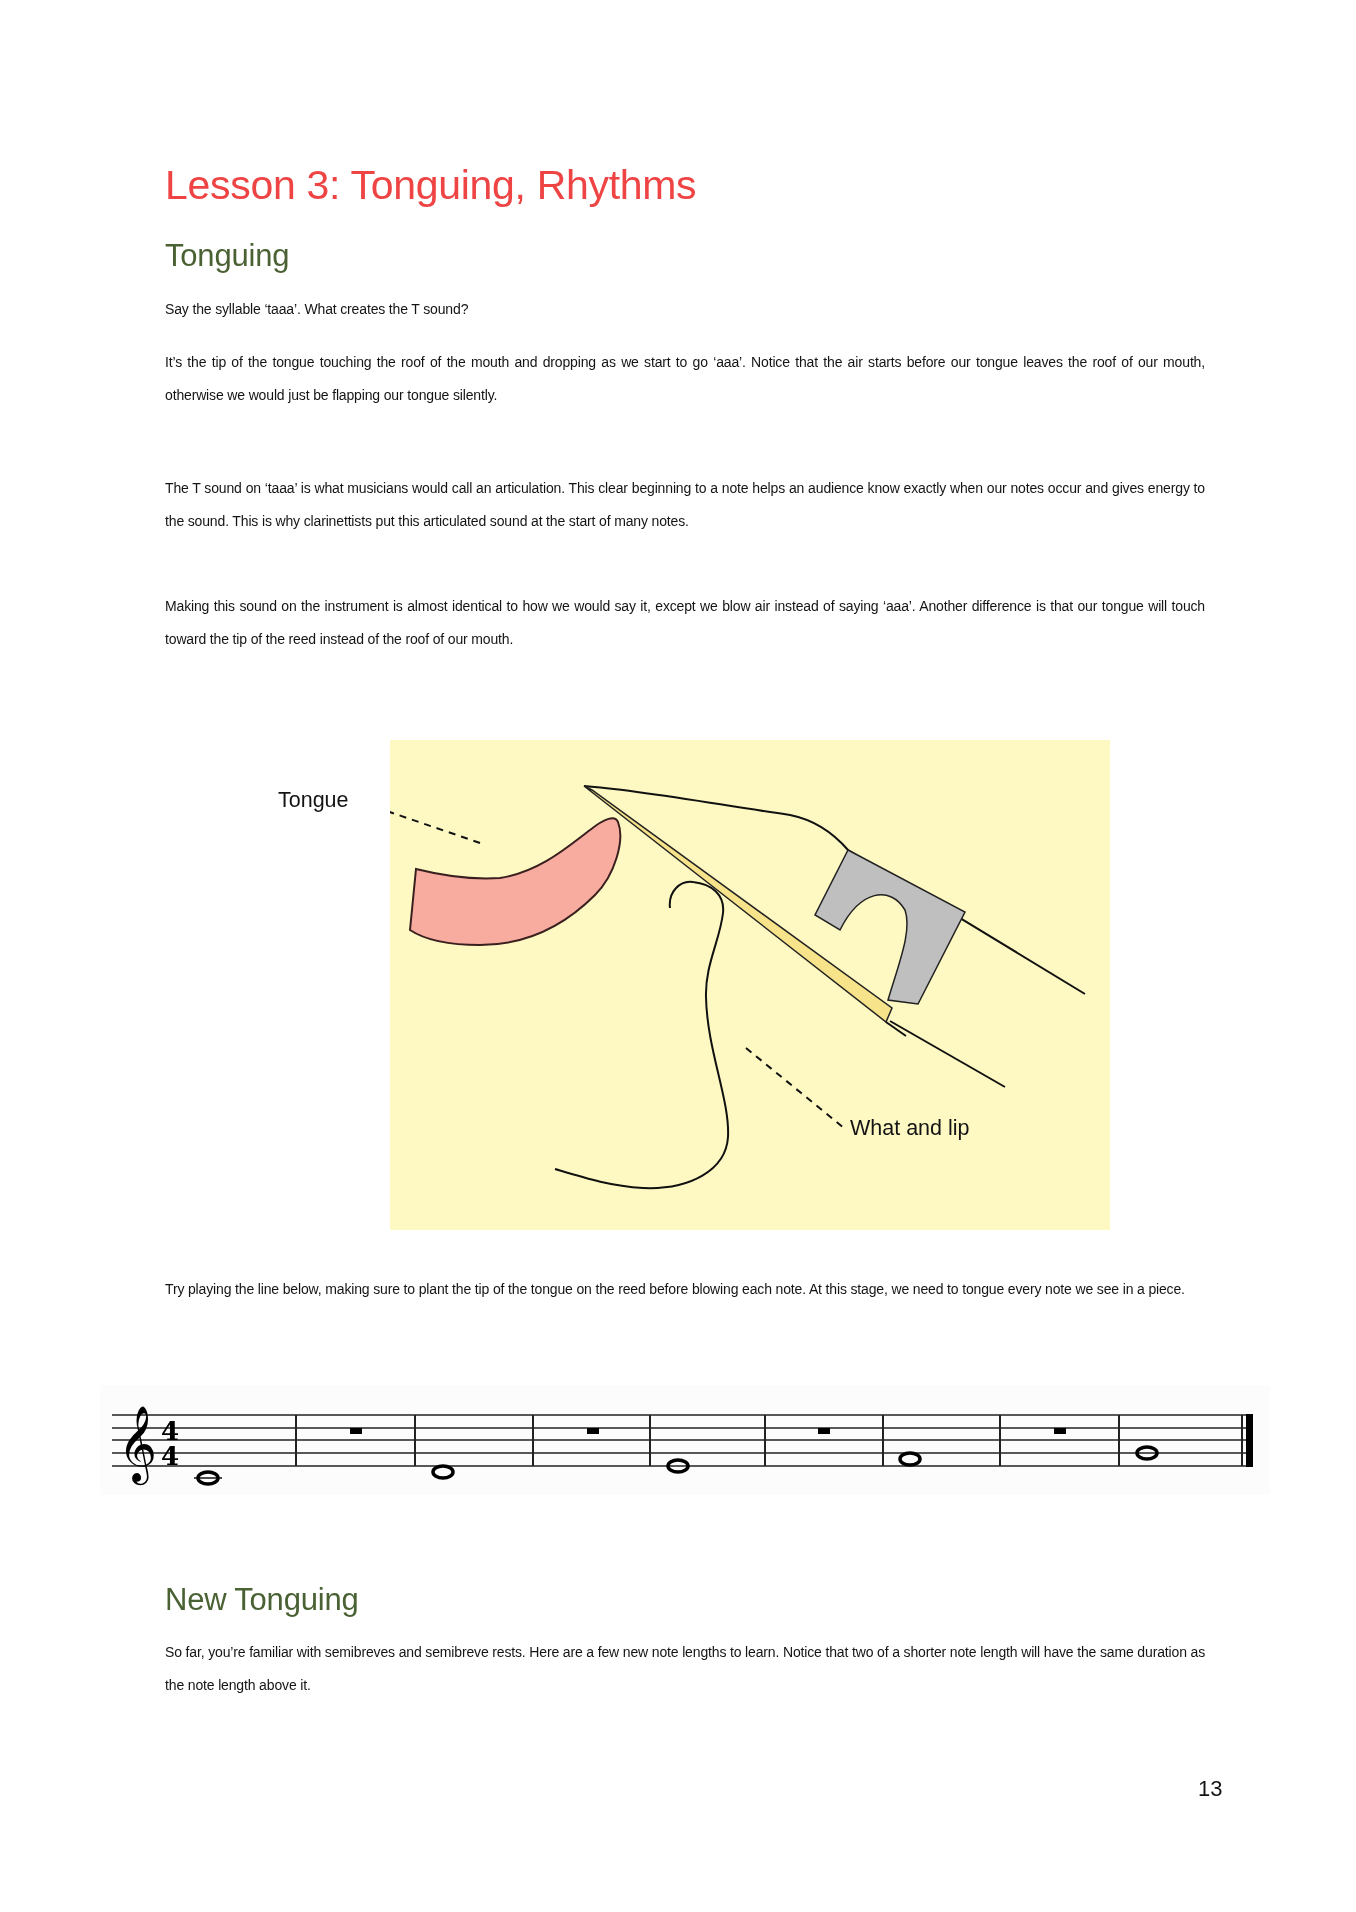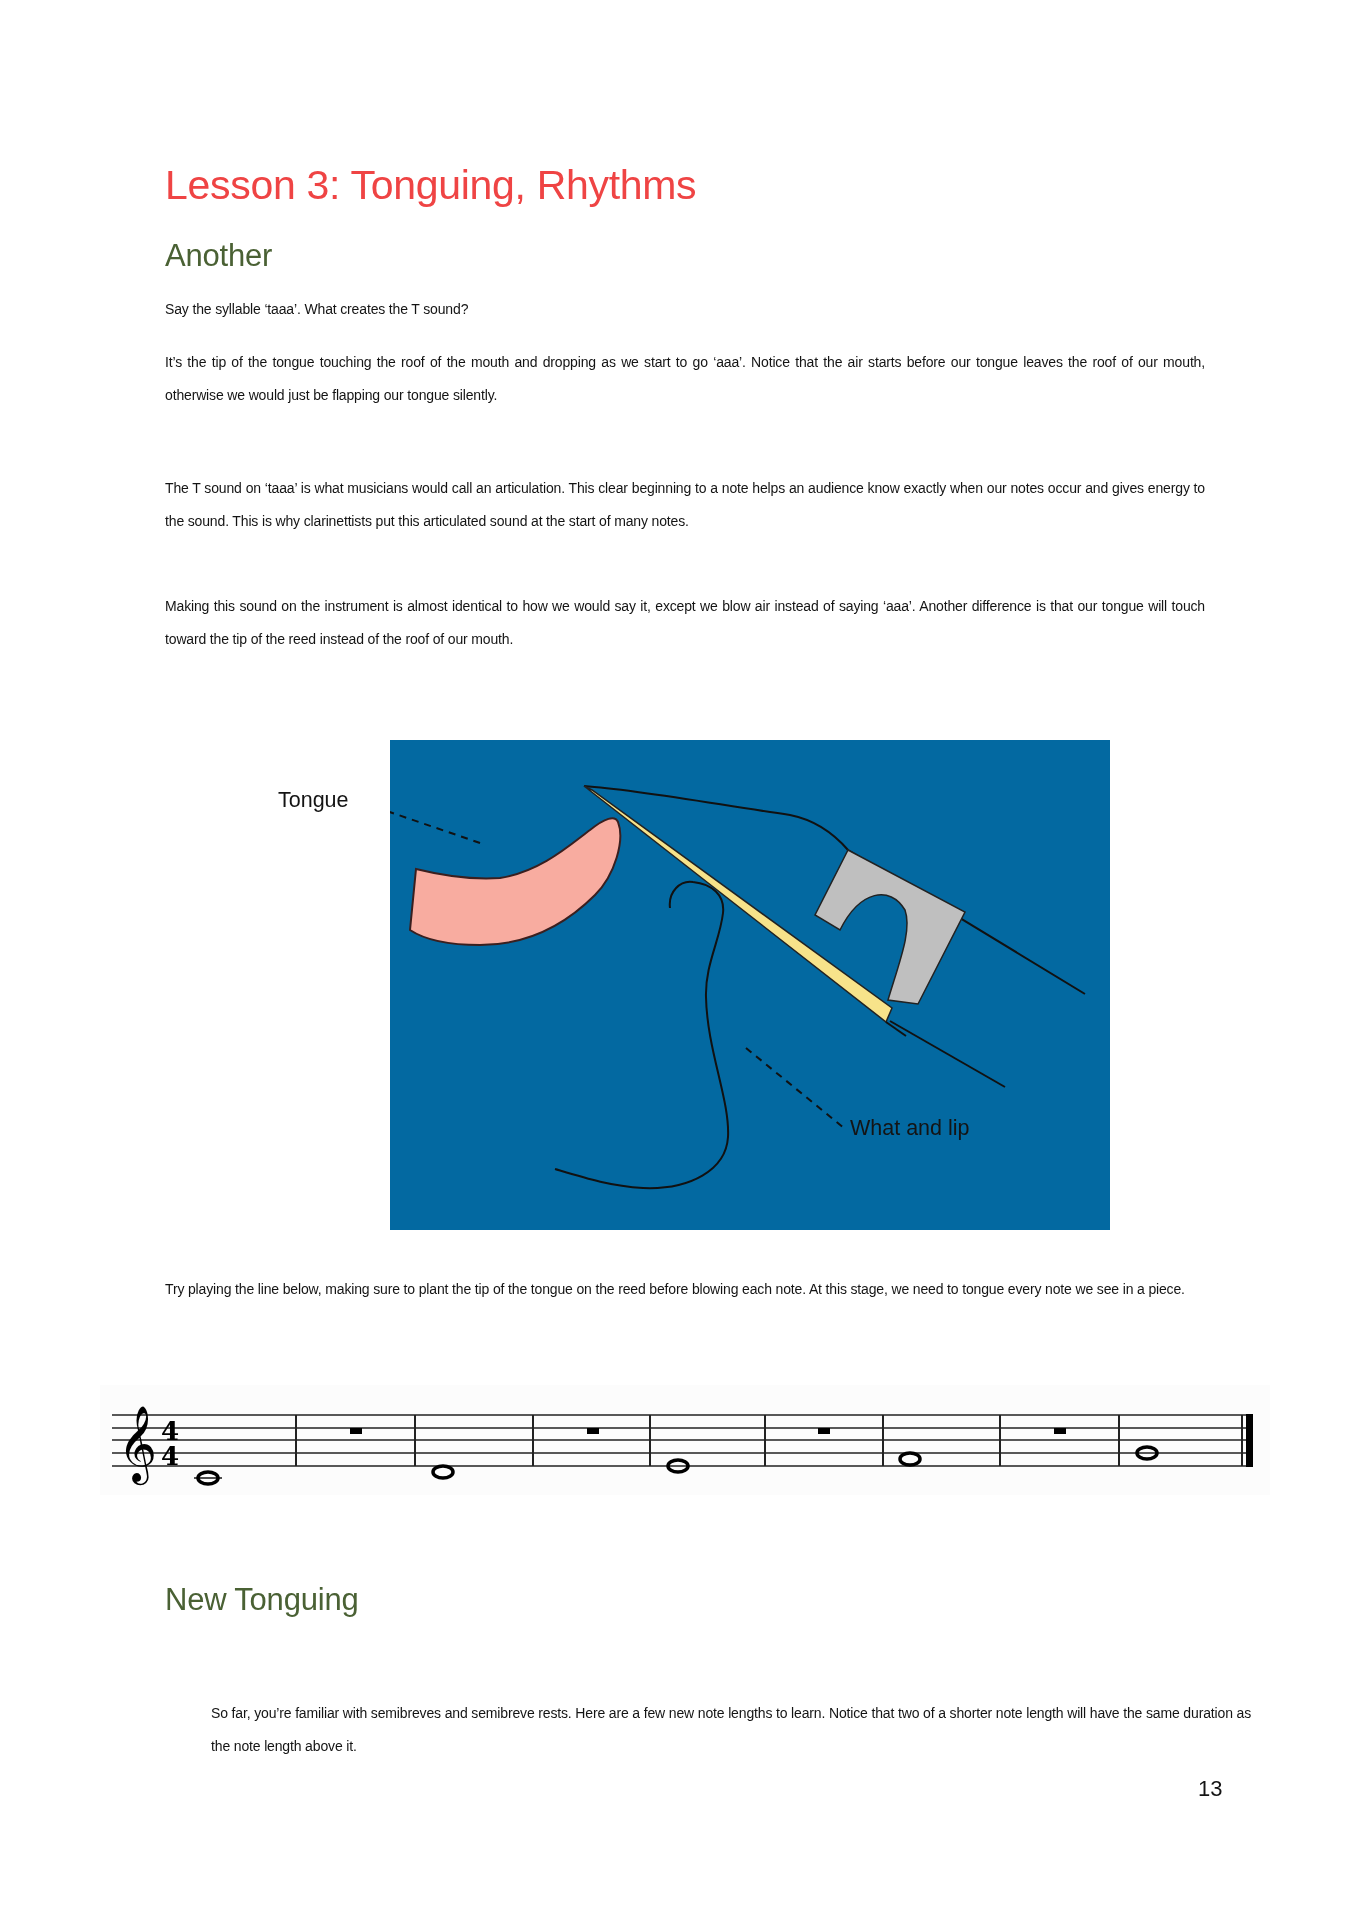--- a/index.html
+++ b/index.html
@@ -2,32 +2,32 @@
 <html><head>
   <meta charset="utf-8">
   <style>
     html, body { margin: 0; padding: 0; background: #ffffff; }
     body { width: 1356px; height: 1912px; position: relative; overflow: hidden;
            font-family: "Liberation Sans", "DejaVu Sans", sans-serif; color: #141414; }
     .abs { position: absolute; }
     .title { left: 165px; top: 162px; font-size: 41px; color: #ef4444; font-weight: normal; margin: 0; white-space: nowrap; letter-spacing: -0.3px; }
     .h2 { left: 165px; font-size: 31px; color: #4a6134; font-weight: normal; margin: 0; white-space: nowrap; letter-spacing: -0.2px; }
     .para { left: 165px; width: 1040px; font-size: 14px; line-height: 33px; margin: 0; text-align: justify; letter-spacing: -0.15px; }
-    .diagram { left: 390px; top: 740px; width: 720px; height: 490px; background: #0369a1; }
+    .diagram { left: 390px; top: 740px; width: 720px; height: 490px; background: #fef9c3; }
     .diagram svg { position: absolute; left: 0; top: 0; }
     .label { font-size: 21.5px; color: #141414; white-space: nowrap; }
     .staff-wrap { left: 100px; top: 1385px; width: 1170px; height: 110px; background: #fcfcfc; }
     .page-number { left: 1166px; top: 1776px; font-size: 22px; margin-left: 32px; }
   </style>
 </head>
 <body>
 
 <h1 class="abs title">Lesson 3: Tonguing, Rhythms</h1>
 
-<h2 class="abs h2" style="top:238px;">Another</h2>
+<h2 class="abs h2" style="top:238px;">Tonguing</h2>
 
 <p class="abs para" style="top:293px;">Say the syllable ‘taaa’. What creates the T sound?</p>
 <p class="abs para" style="top:346px;">It’s the tip of the tongue touching the roof of the mouth and dropping as we start to go ‘aaa’. Notice that the air starts before our tongue leaves the roof of our mouth, otherwise we would just be flapping our tongue silently.</p>
 <p class="abs para" style="top:464px;margin-top:8px;">The T sound on ‘taaa’ is what musicians would call an articulation. This clear beginning to a note helps an audience know exactly when our notes occur and gives energy to the sound. This is why clarinettists put this articulated sound at the start of many notes.</p>
 <p class="abs para" style="top:590px;">Making this sound on the instrument is almost identical to how we would say it, except we blow air instead of saying ‘aaa’. Another difference is that our tongue will touch toward the tip of the reed instead of the roof of our mouth.</p>
 
 <div class="abs diagram">
   <svg width="720" height="490" viewBox="390 740 720 490">
 
     <line x1="375" y1="807" x2="483" y2="844" stroke="#111" stroke-width="2" stroke-dasharray="7,6"></line>
@@ -92,15 +92,15 @@
 
     <rect x="350" y="1428" width="12" height="6" fill="#000"></rect>
     <rect x="587" y="1428" width="12" height="6" fill="#000"></rect>
     <rect x="818" y="1428" width="12" height="6" fill="#000"></rect>
     <rect x="1054" y="1428" width="12" height="6" fill="#000"></rect>
   </svg>
 </div>
 
 <h2 class="abs h2" style="top:1582px;">New Tonguing</h2>
 
-<p class="abs para" style="top:1697px;margin-left:46px;">So far, you’re familiar with semibreves and semibreve rests. Here are a few new note lengths to learn. Notice that two of a shorter note length will have the same duration as the note length above it.</p>
+<p class="abs para" style="top:1636px;">So far, you’re familiar with semibreves and semibreve rests. Here are a few new note lengths to learn. Notice that two of a shorter note length will have the same duration as the note length above it.</p>
 
 <div class="abs page-number">13</div>
 
 </body></html>

